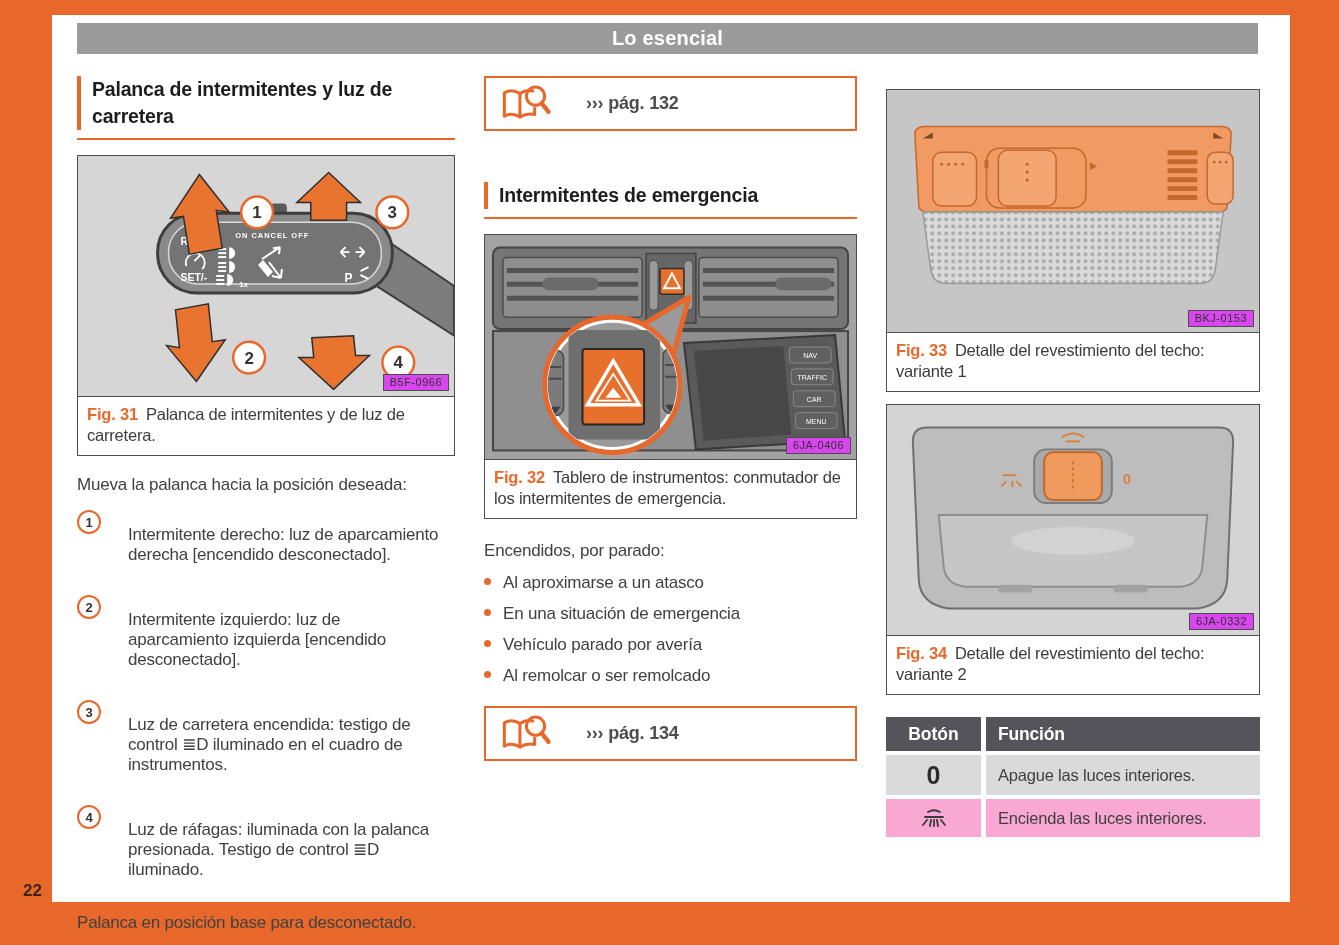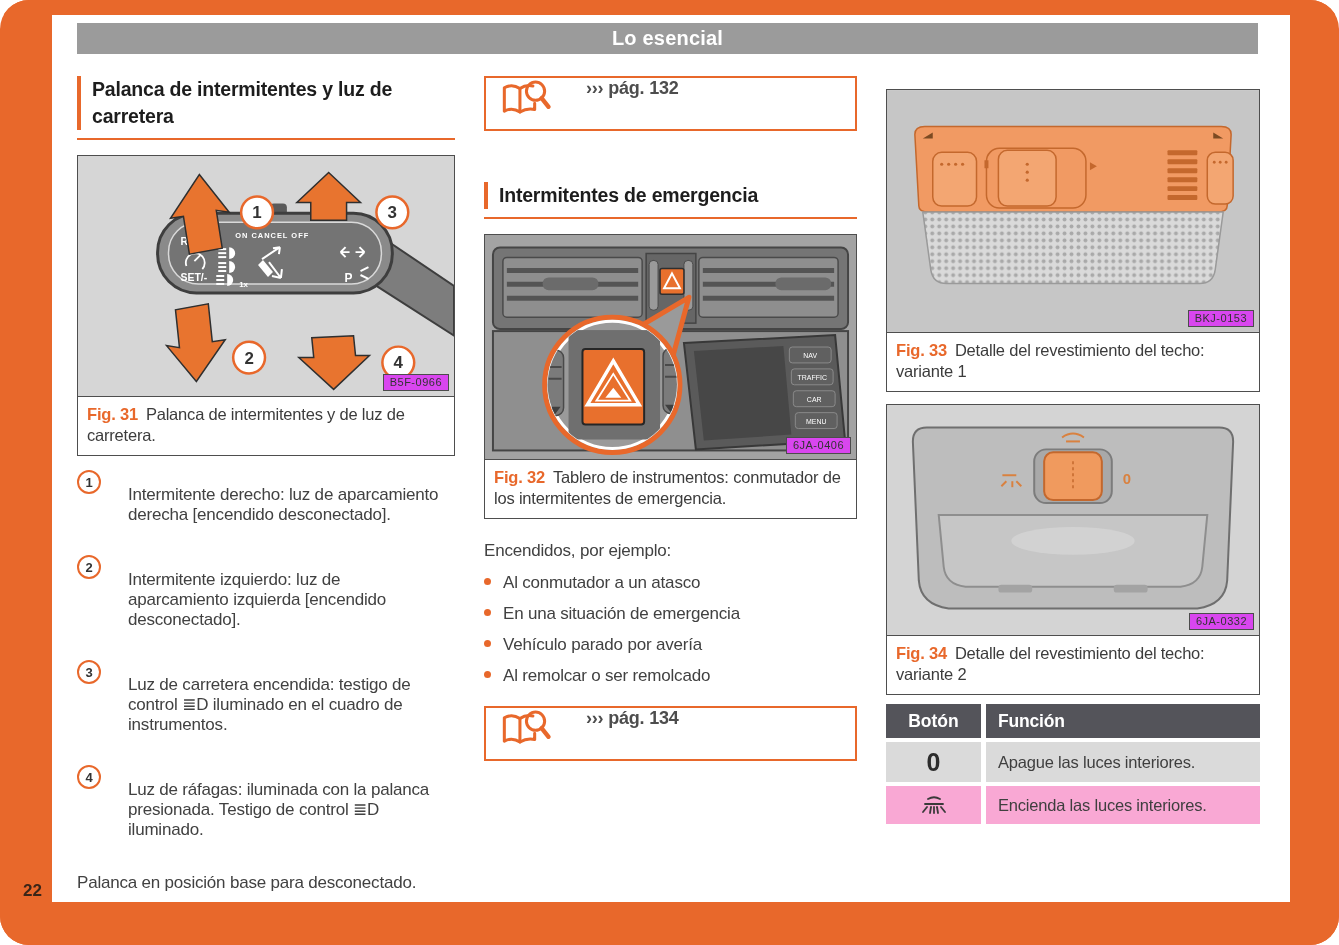--- a/index.html
+++ b/index.html
@@ -1,17 +1,17 @@
 <!DOCTYPE html>
 <html lang="es"><head>
 <meta charset="utf-8">
 <style>
   html,body{margin:0;padding:0;background:#fff;}
   .page{position:relative;width:1339px;height:945px;background:#fff;overflow:hidden;
-        font-family:"Liberation Sans", sans-serif;color:#414141;border-radius:29px;}
+        font-family:"Liberation Sans", sans-serif;color:#414141;}
   
   .frame{position:absolute;background:#E8682B;}
   .frame.top{left:0;top:0;width:1339px;height:15px;}
   .frame.left{left:0;top:0;width:52px;height:945px;}
   .frame.right{left:1290px;top:0;width:49px;height:945px;}
   .frame.bottom{left:0;top:902px;width:1339px;height:43px;}
   
   .header-bar{position:absolute;left:77px;top:23px;width:1181px;height:31px;background:#9B9B9B;
       display:flex;align-items:center;justify-content:center;}
   .header-bar span{color:#fff;font-weight:bold;font-size:20px;letter-spacing:.2px;}
@@ -40,25 +40,25 @@
   .list-item .num{flex:0 0 auto;width:20px;height:20px;border:2px solid #E8682B;border-radius:50%;
       margin:1px 11px 0 0;display:flex;align-items:center;justify-content:center;
       font-size:13px;font-weight:bold;color:#333;background:#fff;}
   .list-item p{margin:16px;font-size:17px;line-height:20px;letter-spacing:-.2px;}
   
   ul.bullets{list-style:none;margin:10px 0 0 0;padding:0;}
   ul.bullets li{display:flex;align-items:baseline;margin-top:9px;font-size:17px;line-height:22px;letter-spacing:-.2px;}
   ul.bullets .dot{flex:0 0 auto;width:7px;height:7px;border-radius:50%;background:#E8682B;
       margin-right:12px;position:relative;top:-3px;}
   
-  .ref-box{border:2.5px solid #E8682B;background:#fff;height:51px;display:flex;align-items:flex-start;
+  .ref-box{border:2.5px solid #E8682B;background:#fff;height:51px;display:flex;align-items:center;
       padding-left:14px;cursor:pointer;}
   .ref-box .txt{margin-left:34px;font-weight:bold;font-size:18px;color:#4d4d4d;letter-spacing:-.2px;}
   
-  .tbl{margin-top:9px;}
+  .tbl{margin-top:22px;}
   .tbl .row{display:grid;grid-template-columns:95px 1fr;column-gap:5px;margin-bottom:4px;}
   .tbl .cell{display:flex;align-items:center;}
   .tbl .hdr .cell{background:#54545A;color:#fff;font-weight:bold;font-size:17.5px;height:34px;}
   .tbl .hdr .c1{justify-content:center;}
   .tbl .hdr .c2{padding-left:12px;}
   .tbl .r1 .cell{background:#DADADA;height:40px;}
   .tbl .r2 .cell{background:#f9a8d4;height:38px;}
   .tbl .c1{justify-content:center;}
   .tbl .c2{padding-left:12px;font-size:16.5px;color:#3f3f3f;letter-spacing:-.2px;}
   .zero{font-size:25px;font-weight:bold;color:#2c2c2c;}
@@ -163,20 +163,21 @@
             <text x="322" y="213" fill="#333">4</text>
           </g>
         </svg>
         <div class="code-badge">B5F-0966</div>
       </div>
       <figcaption>
         <span class="figlabel">Fig. 31</span><span>Palanca de intermitentes y de luz de carretera.</span>
       </figcaption>
     </figure>
 
+    <p class="intro">Mueva la palanca hacia la posición deseada:</p>
 
     <div class="list-item">
         <span class="num">1</span>
         <p>Intermitente derecho: luz de aparcamiento derecha [encendido desconectado].</p>
       </div>
     <div class="list-item">
         <span class="num">2</span>
         <p>Intermitente izquierdo: luz de aparcamiento izquierda [encendido desconectado].</p>
       </div>
     <div class="list-item">
@@ -275,26 +276,26 @@
             <path d="M129 153 L137 163 L121 163 Z" fill="#fff"></path>
           </g>
         </svg>
         <div class="code-badge">6JA-0406</div>
       </div>
       <figcaption>
         <span class="figlabel">Fig. 32</span><span>Tablero de instrumentos: conmutador de los intermitentes de emergencia.</span>
       </figcaption>
     </figure>
 
-    <p class="intro" style="margin-top:20px;">Encendidos, por ejemplo:</p>
+    <p class="intro" style="margin-top:20px;">Encendidos, por parado:</p>
 
     <ul class="bullets">
       <li>
           <span class="dot"></span>
-          <span>Al conmutador a un atasco</span>
+          <span>Al aproximarse a un atasco</span>
         </li>
       <li>
           <span class="dot"></span>
           <span>En una situación de emergencia</span>
         </li>
       <li>
           <span class="dot"></span>
           <span>Vehículo parado por avería</span>
         </li>
       <li>

